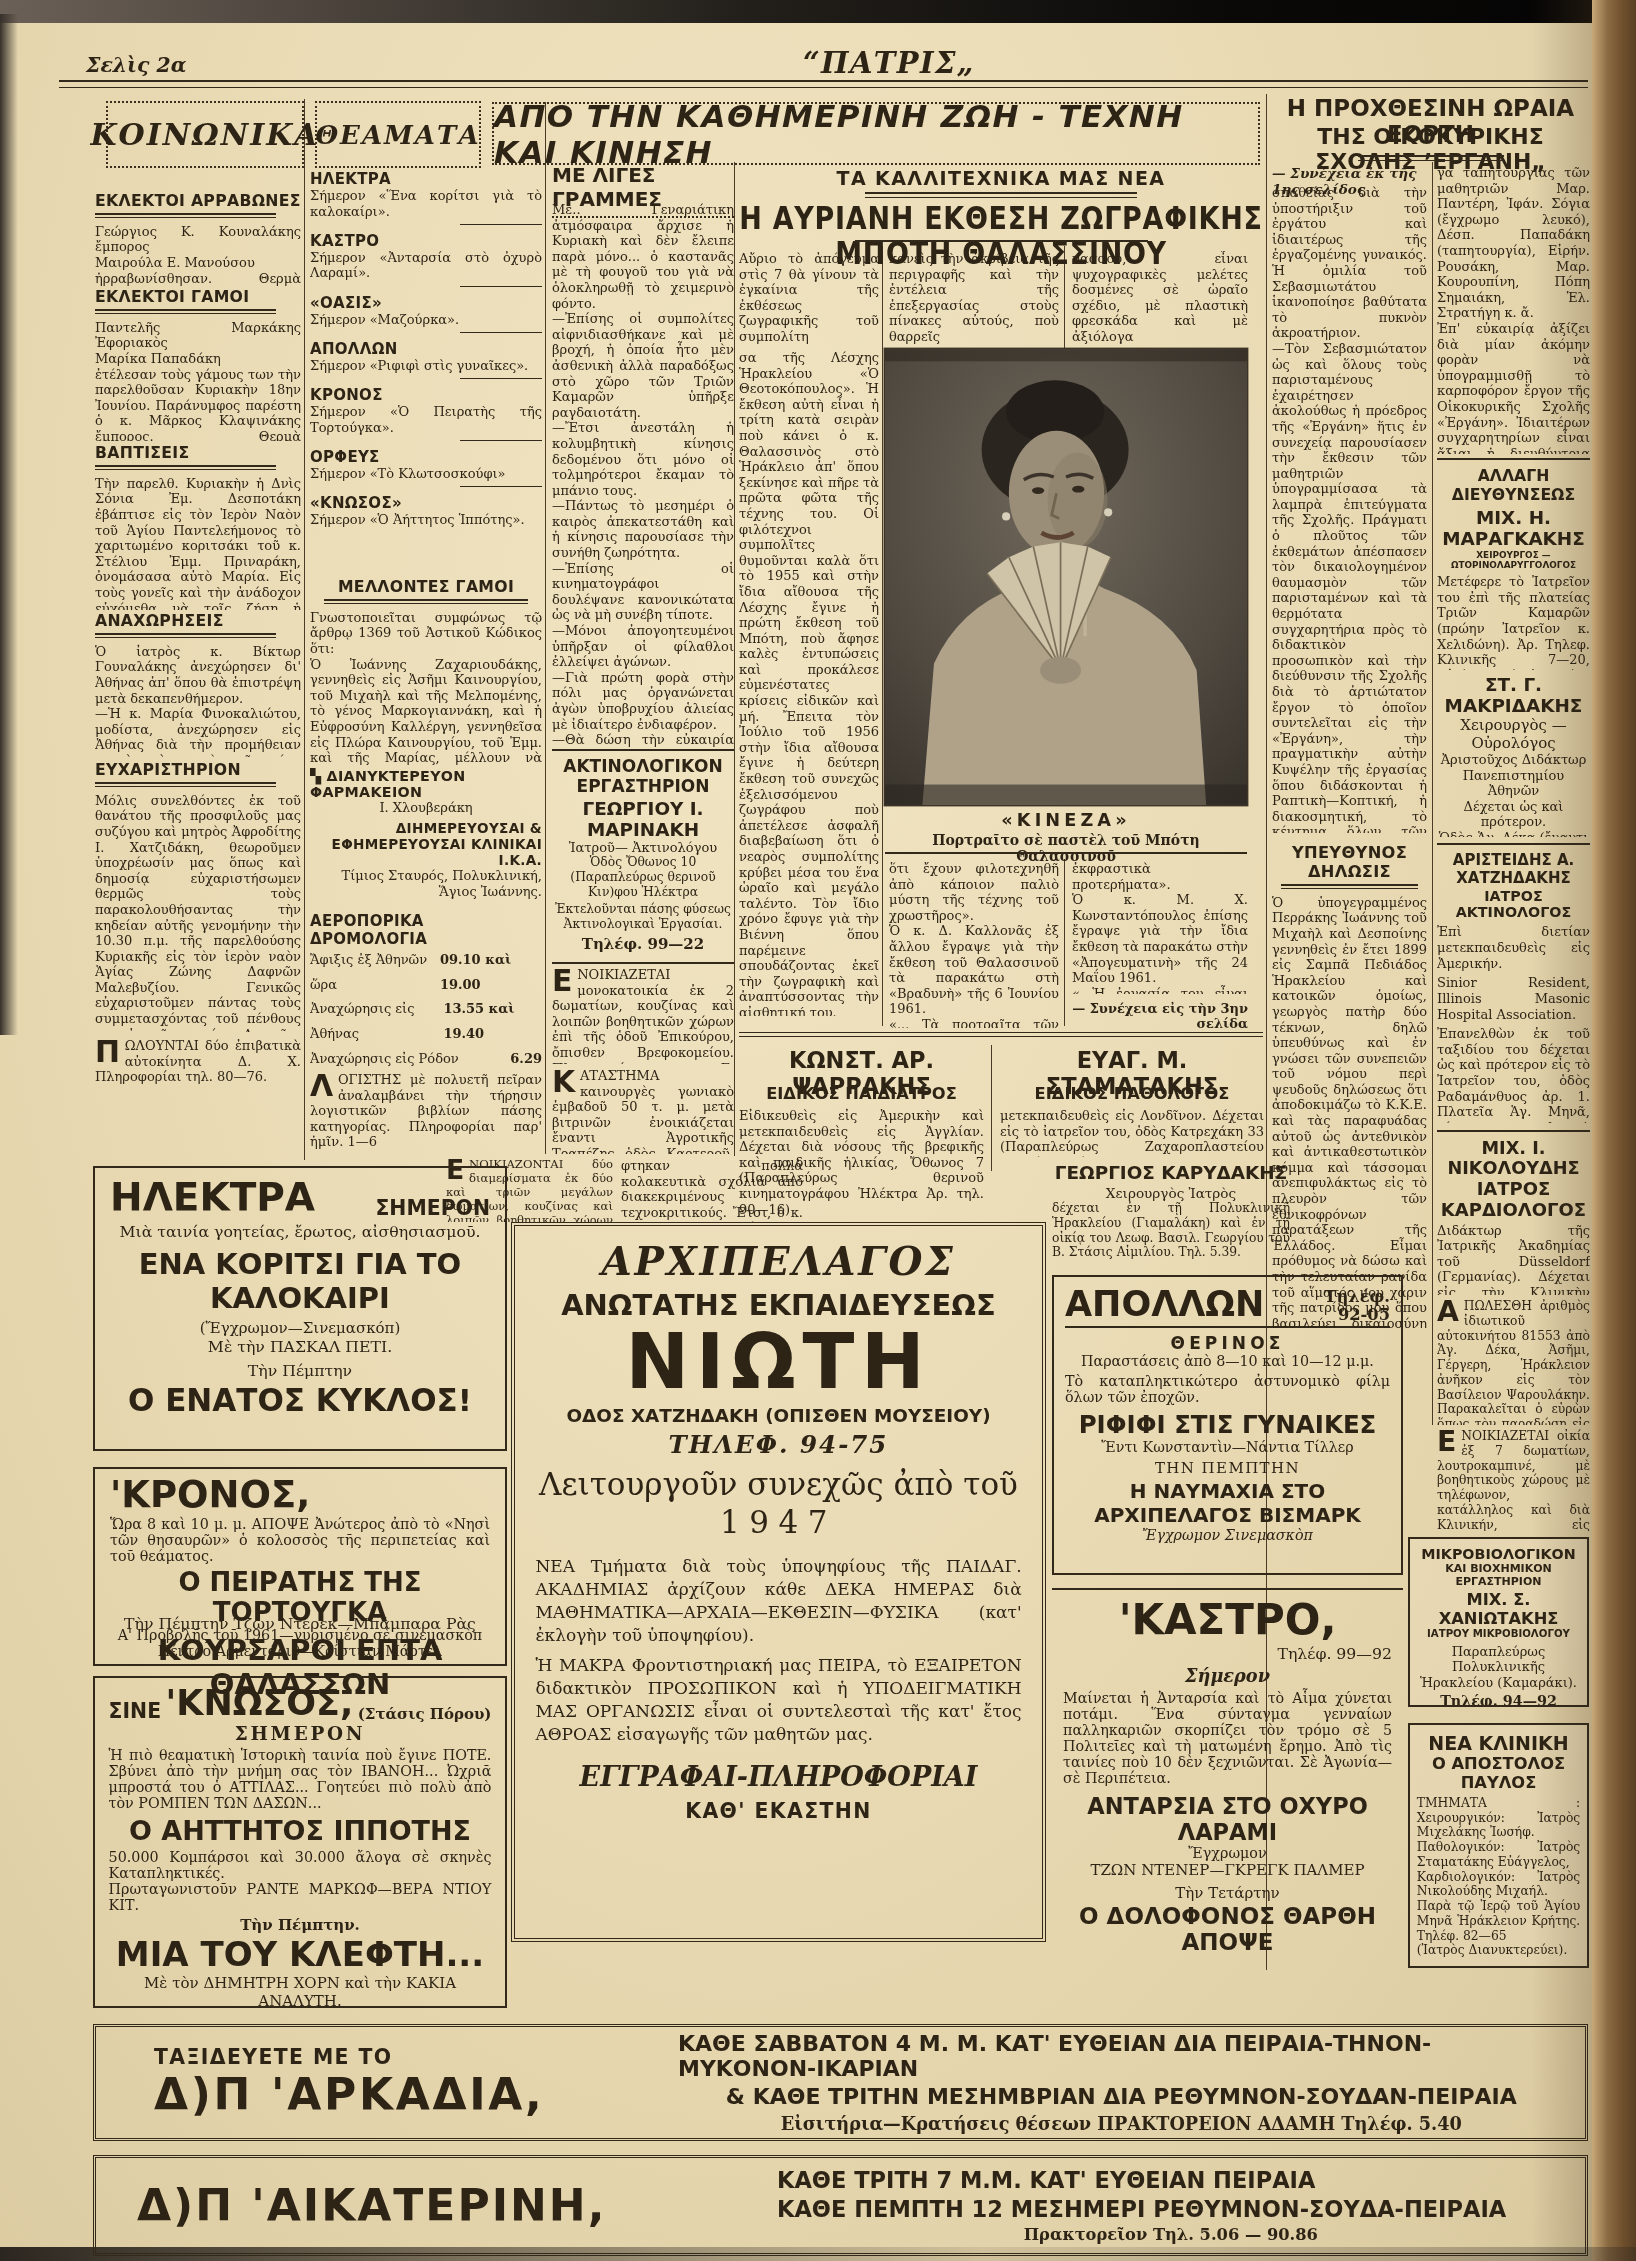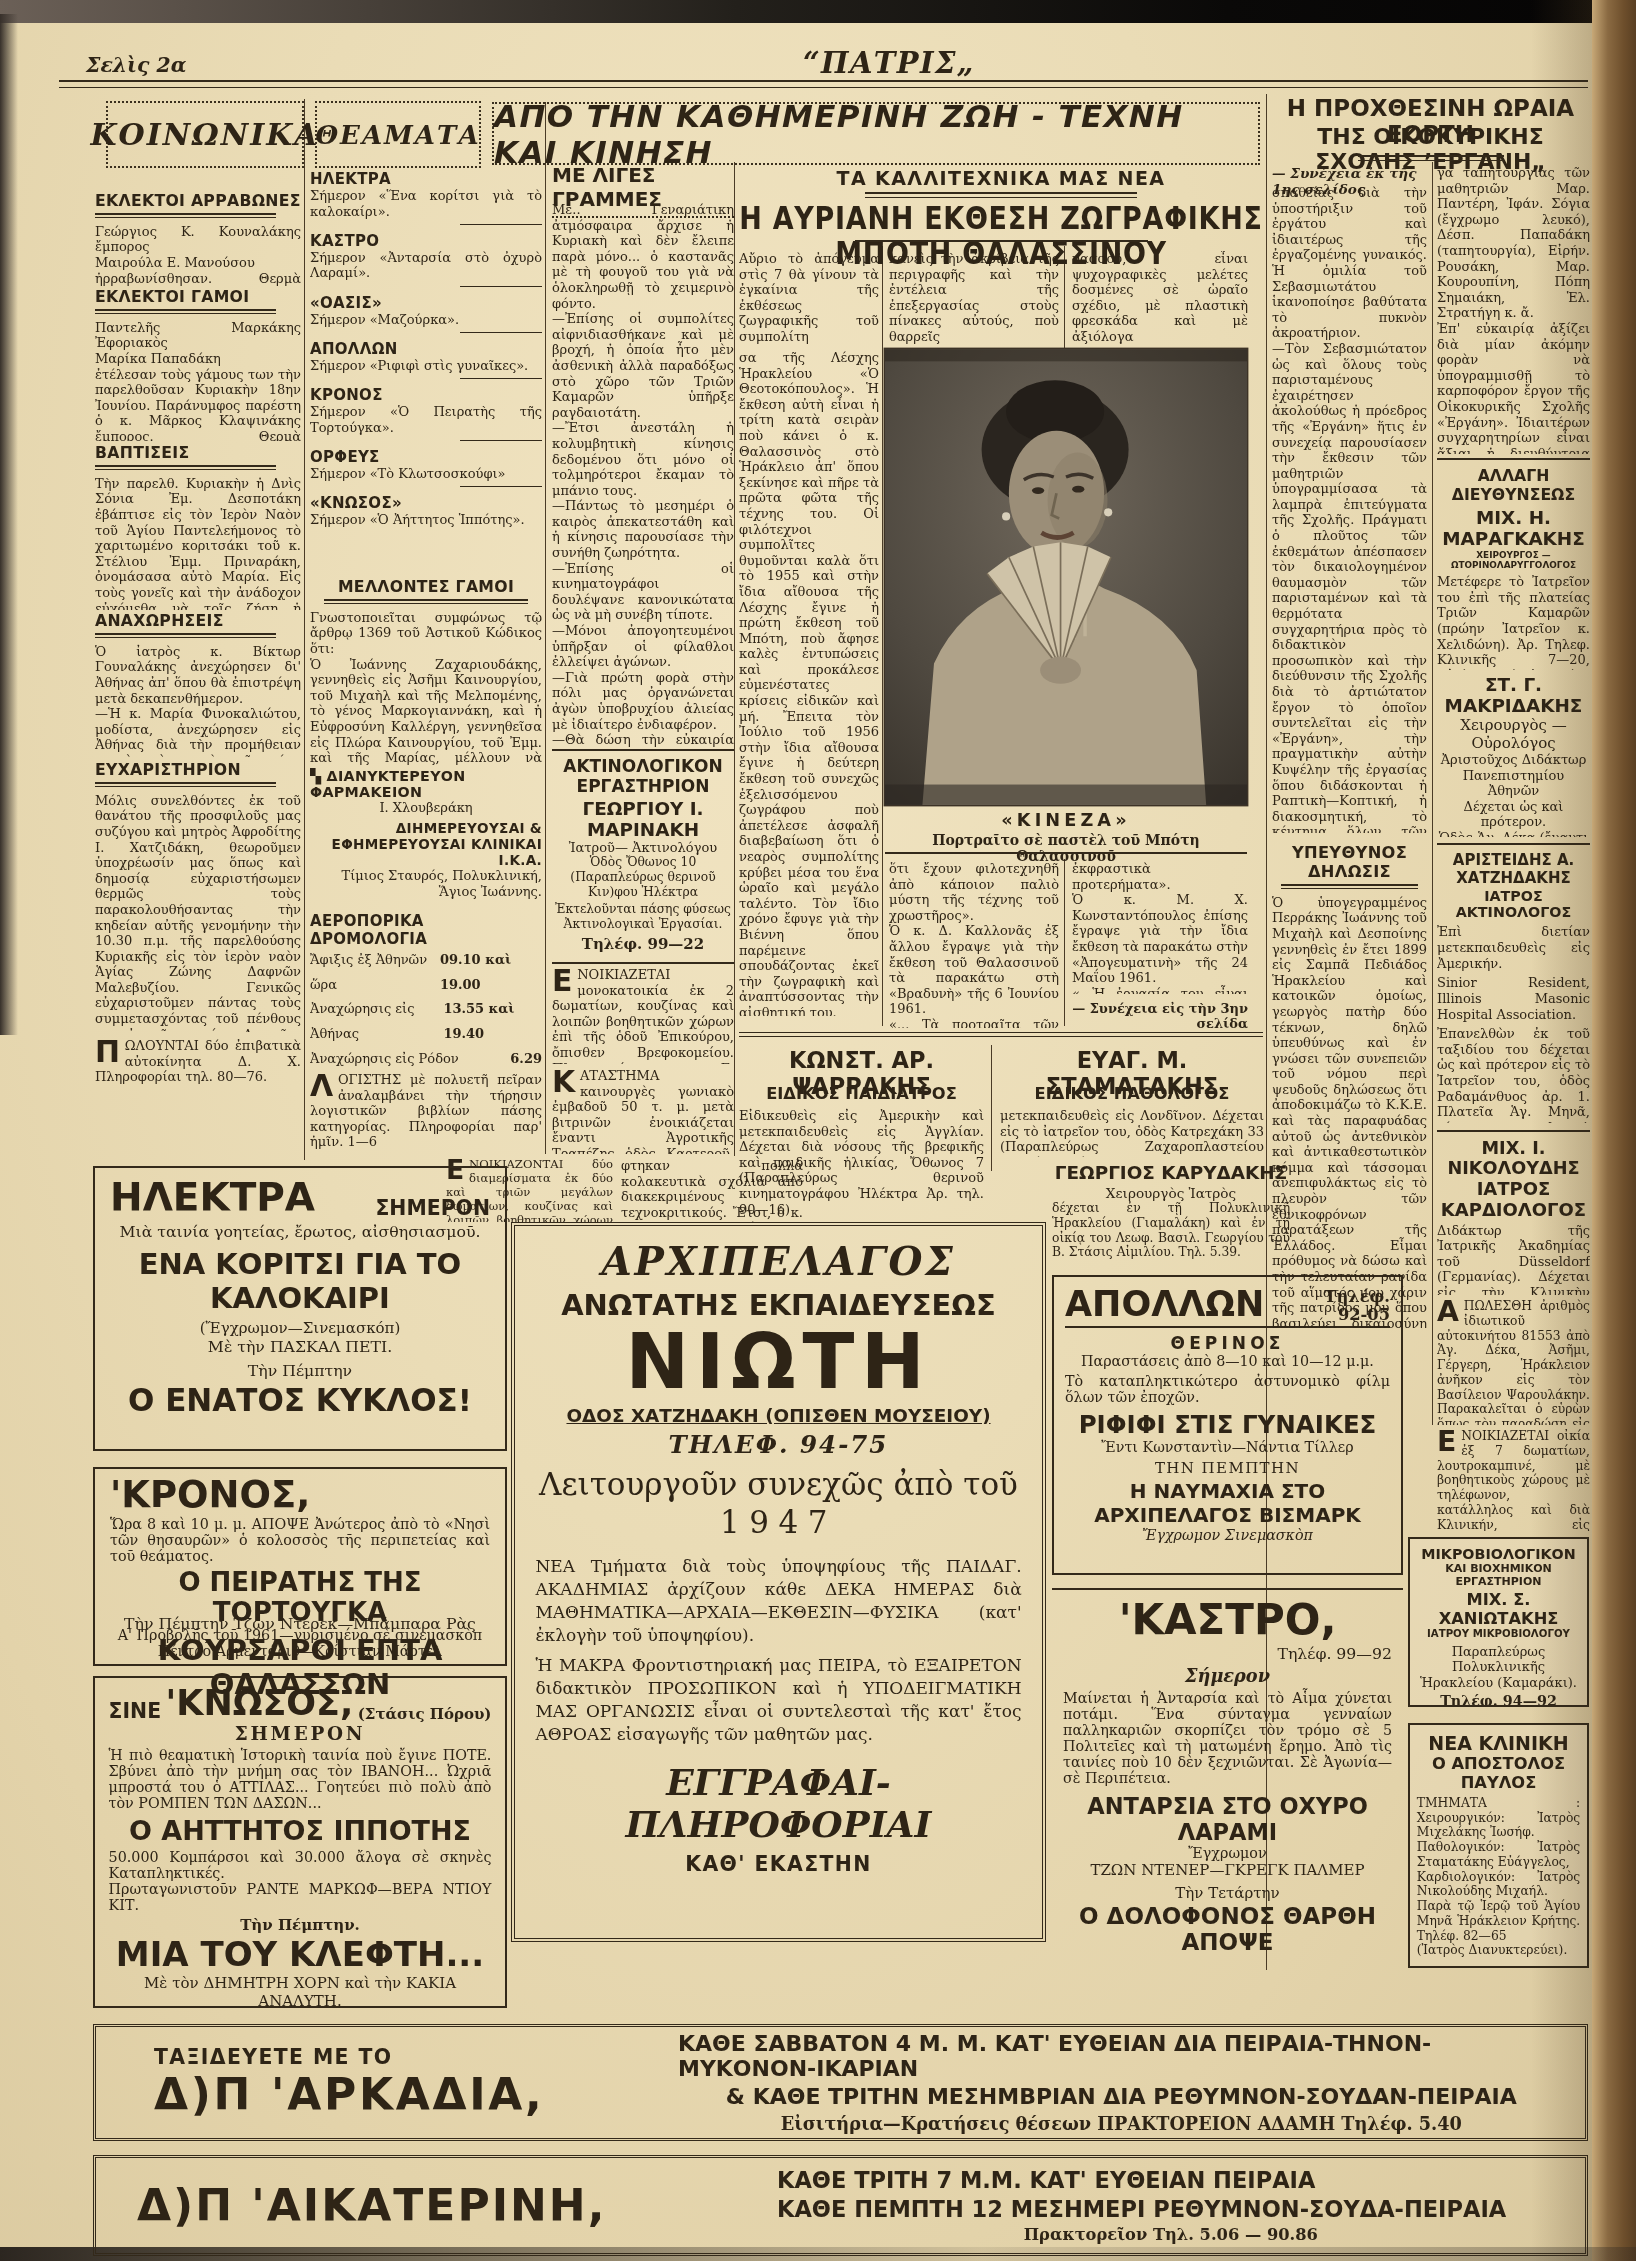--- a/index.html
+++ b/index.html
@@ -265,27 +265,27 @@
   <div class="ab b sans c" style="left:1000px;top:1084px;width:264px;font-size:16.3px;">ΕΙΔΙΚΟΣ ΠΑΘΟΛΟΓΟΣ</div>
   <div class="ab clip t19 j" style="left:1000px;top:1108px;width:264px;height:49px;">μετεκπαιδευθεὶς εἰς Λονδῖνον. Δέχεται εἰς τὸ ἰατρεῖον του, ὁδὸς Κατρεχάκη 33 (Παραπλεύρως Ζαχαροπλαστείου Ντορέ). Τηλέφ. 99.96</div>
   <div class="ab b sans c" style="left:1052px;top:1162px;width:238px;font-size:18.4px;">ΓΕΩΡΓΙΟΣ ΚΑΡΥΔΑΚΗΣ</div>
   <div class="ab c" style="left:1052px;top:1185px;width:238px;font-size:13.6px;">Χειρουργὸς Ἰατρὸς</div>
   <div class="ab clip t18 j" style="left:1052px;top:1201px;width:238px;height:68px;">δέχεται ἐν τῇ Πολυκλινικῇ Ἡρακλείου (Γιαμαλάκη) καὶ ἐν τῇ οἰκίᾳ του Λεωφ. Βασιλ. Γεωργίου τοῦ Β. Στάσις Αἰμιλίου. Τηλ. 5.39.</div>
 
   <div class="ab c" style="left:511px;top:1222px;width:535px;height:720px;border:4.1px double #33291a;padding:12.3px 20.4px;box-sizing:border-box;">
     <div class="b i" style="font-size:39px;letter-spacing:2.7px;">ΑΡΧΙΠΕΛΑΓΟΣ</div>
     <div class="b sans" style="font-size:29px;margin-top:4.1px;">ΑΝΩΤΑΤΗΣ ΕΚΠΑΙΔΕΥΣΕΩΣ</div>
     <div class="b sans" style="font-size:76px;letter-spacing:6.8px;line-height:1.05;">ΝΙΩΤΗ</div>
-    <div class="b sans" style="font-size:18.4px;margin-top:2.7px;text-decoration:underline;">ΟΔΟΣ ΧΑΤΖΗΔΑΚΗ (ΟΠΙΣΘΕΝ ΜΟΥΣΕΙΟΥ)</div>
+    <div class="b sans" style="font-size:18.4px;margin-top:2.7px;">ΟΔΟΣ ΧΑΤΖΗΔΑΚΗ (ΟΠΙΣΘΕΝ ΜΟΥΣΕΙΟΥ)</div>
     <div class="b i" style="font-size:24.5px;letter-spacing:2px;margin-top:4.1px;">ΤΗΛΕΦ. 94-75</div>
     <div style="font-size:31px;margin-top:6.8px;">Λειτουργοῦν συνεχῶς ἀπὸ τοῦ</div>
     <div style="font-size:31px;letter-spacing:9.5px;margin-top:2.7px;">1947</div>
     <div class="j" style="font-size:17px;line-height:1.35;margin-top:15px;">ΝΕΑ Τμήματα διὰ τοὺς ὑποψηφίους τῆς ΠΑΙΔΑΓ. ΑΚΑΔΗΜΙΑΣ ἀρχίζουν κάθε ΔΕΚΑ ΗΜΕΡΑΣ διὰ ΜΑΘΗΜΑΤΙΚΑ—ΑΡΧΑΙΑ—ΕΚΘΕΣΙΝ—ΦΥΣΙΚΑ (κατ' ἐκλογὴν τοῦ ὑποψηφίου).</div>
     <div class="j" style="font-size:17px;line-height:1.35;margin-top:6.8px;">Ἡ ΜΑΚΡΑ Φροντιστηριακή μας ΠΕΙΡΑ, τὸ ΕΞΑΙΡΕΤΟΝ διδακτικὸν ΠΡΟΣΩΠΙΚΟΝ καὶ ἡ ΥΠΟΔΕΙΓΜΑΤΙΚΗ ΜΑΣ ΟΡΓΑΝΩΣΙΣ εἶναι οἱ συντελεσταὶ τῆς κατ' ἔτος ΑΘΡΟΑΣ εἰσαγωγῆς τῶν μαθητῶν μας.</div>
-    <div class="b i" style="font-size:36px;margin-top:15px;">ΕΓΓΡΑΦΑΙ-ΠΛΗΡΟΦΟΡΙΑΙ</div>
+    <div class="b i" style="font-size:27px;margin-top:15px;">ΕΓΓΡΑΦΑΙ-ΠΛΗΡΟΦΟΡΙΑΙ</div>
     <div class="b sans" style="font-size:20.4px;margin-top:6.8px;letter-spacing:1.4px;">ΚΑΘ' ΕΚΑΣΤΗΝ</div>
   </div>
 
   <div class="ab" style="left:1052px;top:1275px;width:351px;height:300px;border:2.7px double #33291a;padding:6.8px 11px;box-sizing:border-box;">
     <div style="display:flex;justify-content:space-between;align-items:flex-end;border-bottom:2px solid #33291a;padding-bottom:2.7px;">
       <span class="b sans" style="font-size:35px;">ΑΠΟΛΛΩΝ</span>
       <span class="b pre r" style="font-size:16.3px;line-height:1.1;">Τηλέφ.
 92-05</span>
     </div>
     <div class="b sans c" style="font-size:17px;letter-spacing:4.1px;margin-top:4.1px;">ΘΕΡΙΝΟΣ</div>

